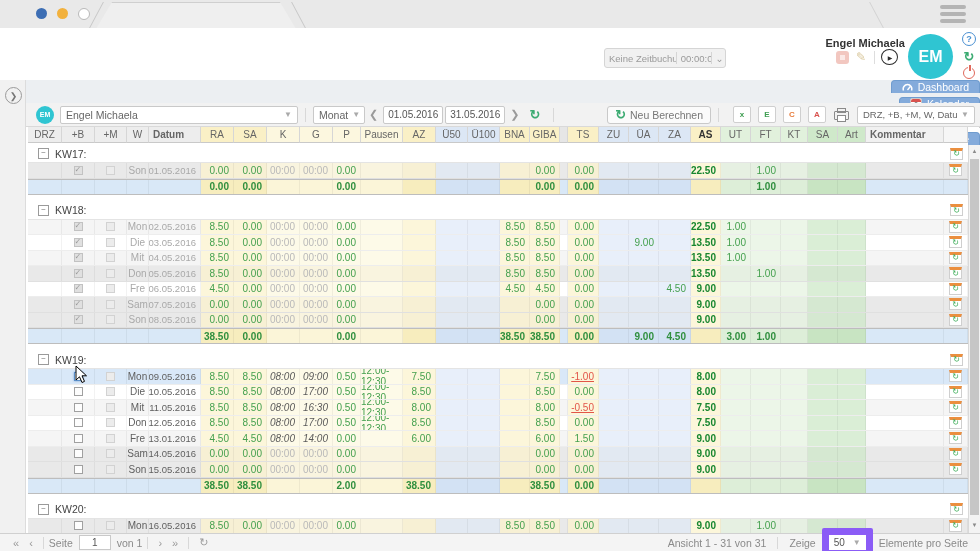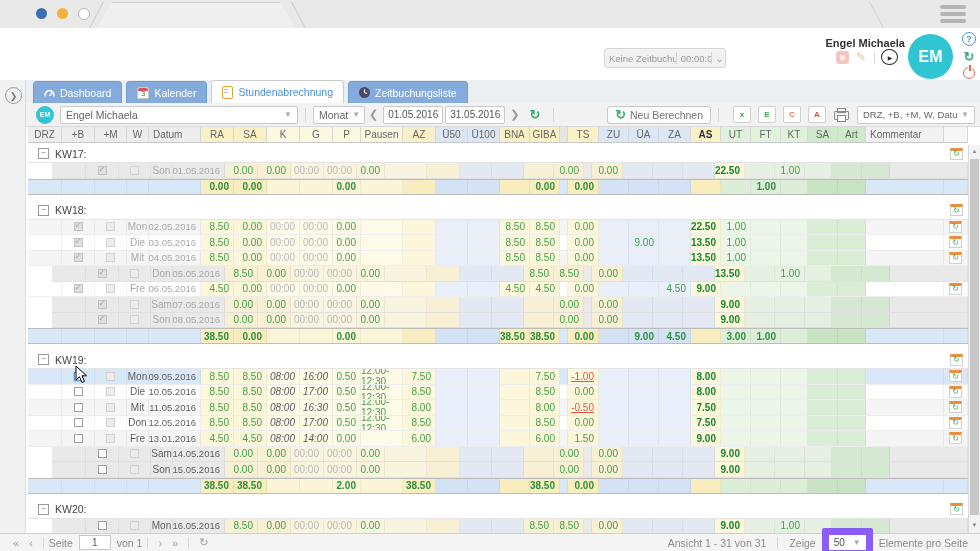--- a/index.html
+++ b/index.html
@@ -46,21 +46,21 @@
   .side-icons{position:absolute;right:2px;top:4px;width:18px;display:flex;flex-direction:column;
               align-items:center;gap:4px;}
   .help-ic{width:12px;height:12px;border:1.5px solid #4a90d2;border-radius:50%;color:#4a90d2;
            font-size:9px;font-weight:bold;display:flex;align-items:center;justify-content:center;}
   .refresh-ic{color:#3cab72;font-size:13px;font-weight:bold;line-height:13px;}
   .power-ic{width:10px;height:10px;border:1.5px solid #e0695c;border-radius:50%;position:relative;}
   .power-ic div{position:absolute;left:4px;top:-3px;width:2px;height:6px;background:#e0695c;
                 border-left:1px solid #fff;border-right:1px solid #fff;}
   
   .tabbar{position:absolute;left:26px;top:80px;width:954px;height:23px;background:#eceff2;
-          display:flex;align-items:flex-end;gap:4px;padding-left:7px;box-sizing:border-box;}
+          display:flex;align-items:flex-end;gap:4px;padding-left:7px;box-sizing:border-box;flex-direction:column;}
   .tab{height:21px;border-radius:4px 4px 0 0;display:flex;align-items:center;gap:5px;
        padding:0 10px;font-size:10.5px;cursor:default;}
   .tab.inactive{background:#84abdb;color:#fff;border:1px solid #6f9ccf;border-bottom:none;}
   .tab.active{background:#fff;color:#4a90d2;border:1px solid #ccc;border-bottom:none;height:22px;}
   .cal-ic{width:10px;height:10px;background:#fff;border-radius:2px;border:1px solid #c9c9c9;
           position:relative;font-size:6.5px;color:#555;text-align:center;line-height:12px;}
   .cal-ic i{position:absolute;left:0;top:0;width:100%;height:3px;background:#d9534f;
             border-radius:2px 2px 0 0;}
   .clock-ic{width:11px;height:11px;border-radius:50%;background:#4a4a68;position:relative;}
   .clip-ic{width:9px;height:11px;border:1.5px solid #e8a33d;border-radius:2px;position:relative;}
@@ -98,36 +98,36 @@
   .printer .pt{position:absolute;left:3px;top:0;width:7px;height:3px;border:1px solid #8a8a8a;}
   .printer .pp{position:absolute;left:3px;top:7px;width:7px;height:5px;border:1px solid #8a8a8a;background:#fff;}
   .col-select{width:118px;margin-left:8px;font-size:9.5px;overflow:hidden;}
   
   :root{--cols:34px 33px 32px 22px 52px 33px 33px 33px 33px 28px 42px 33px 32px 32px 30px 30px 8px 31px 30px 30px 32px 30px 30px 30px 27px 30px 28px 78px 24px;}
   .table-wrap{position:absolute;left:28px;top:127px;width:940px;height:406px;background:#fff;
               overflow:hidden;font-size:10px;}
   .thead{display:grid;grid-template-columns:var(--cols);height:16px;}
   .hcell{border-right:1px solid #d6d6d6;border-bottom:1px solid #c9c9c9;color:#666;
          display:flex;align-items:center;justify-content:center;overflow:hidden;box-sizing:border-box;}
-  .hcell.left{justify-content:flex-start;padding-left:4px;}
+  .hcell.left{justify-content:flex-start;padding-left:4px;font-weight:bold;}
   .hcell.t-lab{background:#ededed;} .hcell.t-y{background:#faf0c6;} .hcell.t-yl{background:#fcf7df;}
   .hcell.t-b{background:#dce7f5;} .hcell.t-g{background:#e1f1dc;} .hcell.t-g2{background:#cfe9ca;}
   .hcell.t-sp{background:#e6e6e6;} .hcell.t-kom{background:#f1f1f1;} .hcell.t-act{background:#f6f6f6;}
   .hcell.t-as{background:#faf0c6;font-weight:bold;color:#333;}
   .tbody{padding-top:2px;}
   .sect{height:17px;display:flex;align-items:center;background:#fff;border-bottom:1px solid #e4e4e4;
         color:#444;font-size:10.5px;}
   .sect .sq{width:9px;height:9px;border:1px solid #9a9a9a;background:#fff;color:#777;font-size:8px;
             line-height:7px;text-align:center;margin:0 6px 0 10px;flex:none;}
   .sect .fill{flex:1;}
   .gap{height:7px;background:#fff;}
   .trow{display:grid;grid-template-columns:var(--cols);height:15.5px;background:#fff;
         border-bottom:1px solid #ededed;box-sizing:border-box;}
   .trow.alt{background:#f5f5f5;}
-  .trow.gray{background:#e9e9e9;border-bottom-color:#e0e0e0;margin-left:24px;}
+  .trow.gray{background:#e9e9e9;border-bottom-color:#e0e0e0;}
   .trow.hover{background:#d9e8f8;}
   .trow.sum{background:#d9e8f7;border-top:1px solid #bdbdbd;border-bottom:1px solid #bdbdbd;height:16px;}
   .cell{display:flex;align-items:center;justify-content:flex-end;padding-right:4px;
         border-right:1px solid rgba(0,0,0,0.05);overflow:hidden;box-sizing:border-box;}
   .cell.cl{justify-content:center;padding-right:0;}
   .cell.t-y{background:#fcf6da;} .cell.t-yl{background:#fdfae8;} .cell.t-b{background:#e8effa;}
   .cell.t-g{background:#ecf6e8;} .cell.t-g2{background:#daeed6;} .cell.t-as{background:#fcf6da;}
   .gray .cell.t-y{background:#f7f0d4;} .gray .cell.t-yl{background:#f9f4df;}
   .gray .cell.t-b{background:#e2e9f2;} .gray .cell.t-g{background:#e6f0e2;} .gray .cell.t-g2{background:#d5e8d1;}
   .sum .cell.t-y,.sum .cell.t-as{background:#f7edbe;} .sum .cell.t-yl{background:#fbf5d8;}
@@ -913,21 +913,21 @@
         <div class="cell t-y">
           <span class="v">8.50</span>
         </div>
         <div class="cell t-y">
           <span class="v">8.50</span>
         </div>
         <div class="cell t-yl">
           <span class="tv">08:00</span>
         </div>
         <div class="cell t-yl">
-          <span class="tv">16:00</span>
+          <span class="tv">09:00</span>
         </div>
         <div class="cell t-yl">
           <span class="v">0.50</span>
         </div>
         <div class="cell t-yl" style="justify-content: flex-start;">
           <span class="v">12:00-12:30</span>
         </div>
         <div class="cell t-y">
           <span class="v">7.50</span>
         </div>

